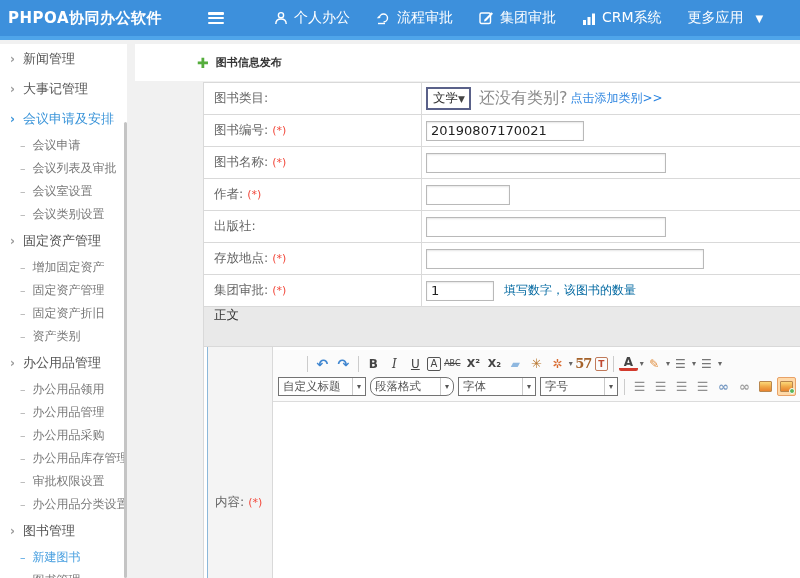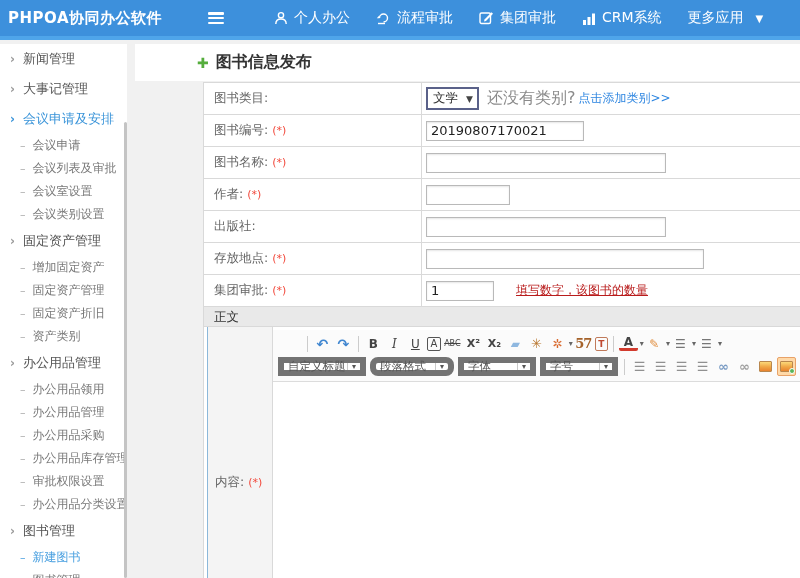--- a/index.html
+++ b/index.html
@@ -27,42 +27,42 @@
   .sub-item .dash { color:#aaa; margin-right:7px; font-size:11px; }
   .sub-item.active { color:#4aa0e0; }
   .sub-item.active .dash { color:#4aa0e0; }
   .side-scroll { position:absolute; left:124px; top:122px; width:3px; height:456px; background:#c4c4c4; border-radius:2px; cursor:pointer; }
 
   
   .content { position:absolute; left:127px; top:44px; right:0; bottom:0; background:#f1f1f1; }
   .title-band { position:absolute; left:8px; top:0; right:0; height:37px; background:#fff;
     display:flex; align-items:center; padding-left:62px; }
   .plus { color:#55ad3c; font-size:14px; font-weight:bold; margin-right:7px; }
-  .page-title { font-size:16px; font-weight:bold; color:#333; }
+  .page-title { font-size:11px; font-weight:bold; color:#333; }
 
   .form { position:absolute; left:76px; top:38px; right:0; bottom:0; background:#fff;
     border-top:1px solid #d9d9d9; border-left:1px solid #d9d9d9; }
   .frow { display:flex; height:32px; border-bottom:1px solid #d9d9d9; align-items:stretch; }
   .lbl { width:218px; border-right:1px solid #d9d9d9; display:flex; align-items:center; padding-left:10px; gap:4px;
     font-size:12.5px; color:#666; }
   .req { color:#f24a3d; font-size:11px; }
   .val { flex:1; display:flex; align-items:center; padding-left:4px; font-size:12.5px; color:#333; overflow:hidden; }
   .txt-input { height:20px; border:1px solid #b9b9b9; box-shadow:inset 0 1px 2px rgba(0,0,0,.10);
     font-size:13px; color:#222; padding:0 4px; font-family:inherit; }
   .in-no{width:158px;} .in-name{width:240px;} .in-author{width:84px;} .in-pub{width:240px;}
   .in-loc{width:278px;} .in-qty{width:68px;}
-  .sel-cat { display:inline-flex; align-items:center; gap:8px; border:2px solid #5a6189; padding:1px 4px 1px 5px;
+  .sel-cat { display:inline-flex; align-items:center; border:2px solid #5a6189; padding:1px 4px 1px 5px;
     font-size:12.5px; color:#333; cursor:pointer; background:#fff; }
   .sel-cat .car { font-size:9px; color:#444; }
   .note-gray { color:#8a8a8a; margin-left:8px; font-size:16px; }
   .add-link { color:#2d85e0; margin-left:3px; font-size:12px; cursor:pointer; text-decoration:none; }
-  .hint { color:#b91c1c; margin-left:22px; font-size:12px;text-decoration:underline; }
-
-  .section-row { height:20px; background:#e9e9e9; border-bottom:1px solid #d9d9d9;
-    display:flex; align-items:flex-end; padding-left:10px; font-size:12.5px; color:#333; }
+  .hint { color:#0369a1; margin-left:10px; font-size:12px; }
+
+  .section-row { height:40px; background:#e9e9e9; border-bottom:1px solid #d9d9d9;
+    display:flex; align-items:flex-start; padding-left:10px; font-size:12.5px; color:#333; }
 
   
   .editor-row { display:flex; height:310px; border-left:1px solid #8cb8da; margin-left:3px; }
   .editor-lbl { width:178px; background:#f4f4f4; border-right:1px solid #d9d9d9;
     display:flex; align-items:center; padding-left:7px; gap:4px; font-size:12.5px; color:#666; }
   .editor { flex:1; background:#fff; display:flex; flex-direction:column; padding-top:3px; }
   .tbar { background:#fbfbfb; border-bottom:1px solid #dcdcdc; padding:2px 3px 3px 3px; }
   .trow { display:flex; align-items:center; height:23px; overflow:hidden; white-space:nowrap; }
   .tbtn { display:inline-flex; align-items:center; justify-content:center; min-width:19px; height:19px;
     margin:0 1px; font-size:12px; color:#444; cursor:pointer; border-radius:2px; }
@@ -76,21 +76,21 @@
   .g-strike { font-size:8px; text-decoration:line-through; letter-spacing:0; }
   .g-sup,.g-sub { font-size:11px; font-weight:bold; }
   .g-eraser { color:#8fb8e0; font-size:12px; }
   .g-broom { color:#b8762e; font-size:13px; }
   .g-paint { color:#d96a2f; font-size:12px; }
   .g-quote { font-family:"DejaVu Serif",serif; font-weight:bold; color:#a5622a; font-size:13px; letter-spacing:-1px; }
   .g-paste { border:1px solid #c07a5a; color:#c0482f; font-size:9px; font-weight:bold; height:14px; min-width:13px; padding:0 1px; }
   .g-fontcolor { font-size:12px; font-weight:bold; border-bottom:3px solid #d23b2e; line-height:11px; height:15px; }
   .g-marker { color:#e08c3c; font-size:12px; }
   .g-list { color:#777; font-size:12px; }
-  .tsel { display:inline-flex; align-items:center; height:19px; border:6px solid #737373; background:#fff;
+  .tsel { display:inline-flex; align-items:center; height:19px; border:1px solid #737373; background:#fff;
     margin:0 2px; font-size:11.5px; color:#555; cursor:pointer; }
   .tsel .tsel-txt { padding:0 4px; overflow:hidden; white-space:nowrap; }
   .tsel .tsel-arrow { width:13px; align-self:stretch; border-left:1px solid #c9c9c9; display:flex; align-items:center; justify-content:center; font-size:8px; color:#555; }
   .w-title{width:88px;} .w-para{width:84px;border-radius:8px;} .w-font{width:78px;} .w-size{width:78px;}
   .g-align { color:#909090; font-size:13px; }
   .g-link { color:#7a9cc4; font-size:13px; font-weight:bold; }
   .g-unlink { color:#a0a0a0; font-size:13px; font-weight:bold; }
   .pic { display:inline-block; width:13px; height:11px; border:1px solid #b8874e; border-radius:1px;
     background:linear-gradient(180deg,#fcd879 0%,#f0a545 55%,#e8832f 100%); position:relative; }
   .tbtn.sel-on { background:#ffd9a8; border:1px solid #e8a268; }

